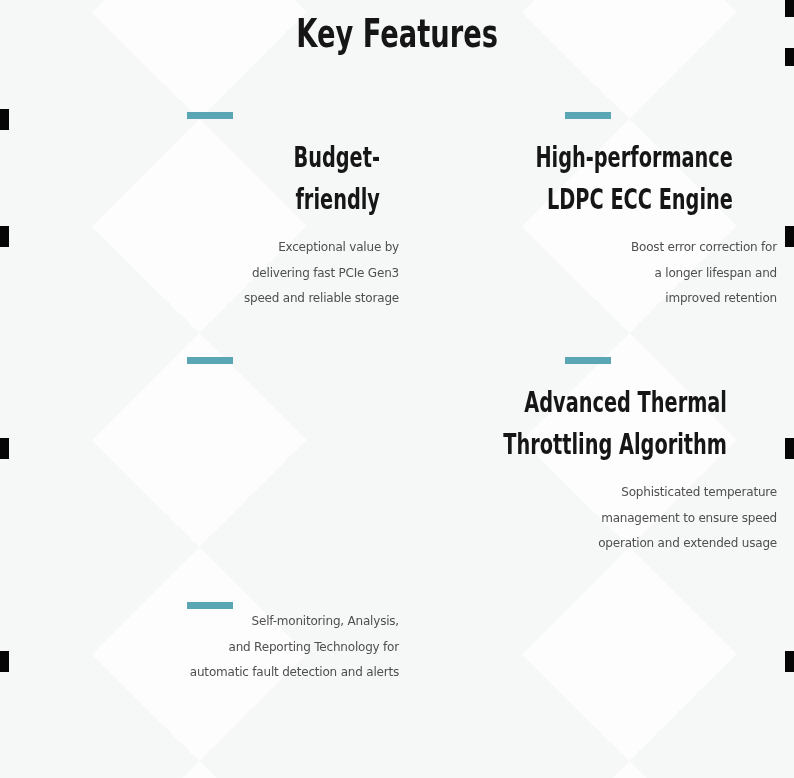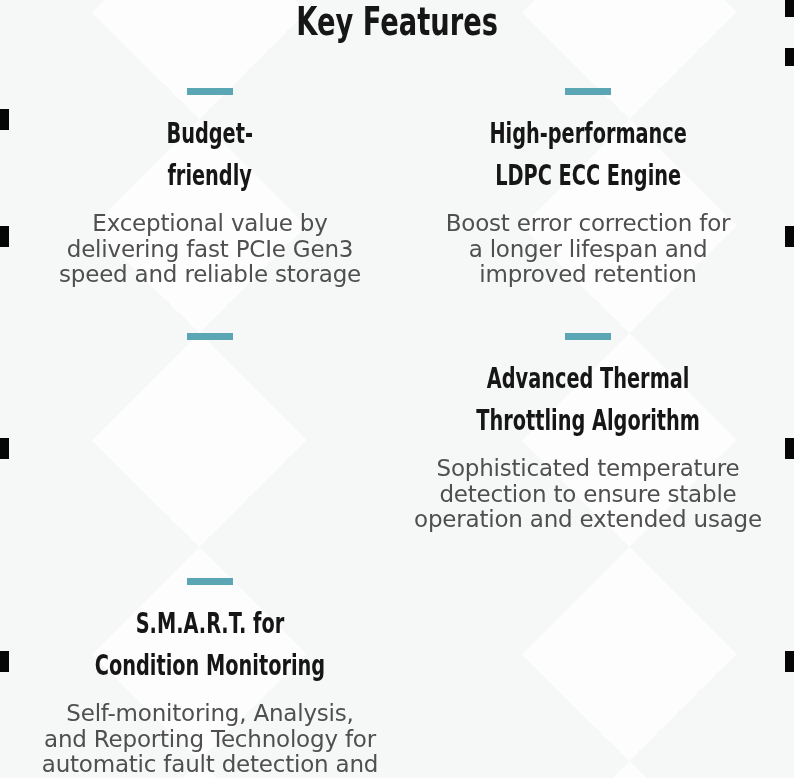--- a/index.html
+++ b/index.html
@@ -24,21 +24,21 @@
         var(--pattern-color) 0deg 90deg,
         transparent 90deg 180deg,
         var(--pattern-color) 180deg 270deg,
         transparent 270deg 360deg);
     background-size: 430px 214px;
     background-position: -16px 12px;
   }
 
   .page-title {
     margin: 0;
-    padding: 0;
+    padding: 12px;
     width: 100%;
     text-align: center;
     font-size: 39px;
     line-height: 44px;
     font-weight: 800;
     color: var(--heading-color);
     white-space: nowrap;
   }
   .page-title .cond {
     display: inline-block;
@@ -49,21 +49,21 @@
   .features-grid {
     position: relative;
     width: 756px;
     margin: 44px 0 0 21px;
     display: grid;
     grid-template-columns: 1fr 1fr;
     grid-auto-rows: 200px;
     row-gap: 45px;
   }
 
-  .feature-card { text-align: center; }
+  .feature-card { text-align: right; }
 
   .accent-bar {
     width: 46px;
     height: 7px;
     margin: 0 auto;
     background: var(--accent-color);
   }
 
   .feature-title {
     margin: 18px 0 14px 0;
@@ -75,21 +75,21 @@
   }
   .feature-title .cond {
     display: inline-block;
     transform: scaleX(0.69);
     transform-origin: 50% 50%;
     white-space: pre-line;
   }
 
   .feature-desc {
     margin: 0;
-    font-size: 23px;
+    font-size: 12px;
     line-height: 25.5px;
     color: var(--body-text-color);
     white-space: pre-line;
     letter-spacing: -0.2px;
   }
 
   .edge-mark {
     position: absolute;
     width: 9px;
     background: var(--edge-mark-color);
@@ -125,28 +125,26 @@
 
   <section class="feature-card">
     <div class="accent-bar"></div>
   </section>
 
   <section class="feature-card">
     <div class="accent-bar"></div>
     <h2 class="feature-title"><span class="cond">Advanced Thermal
 Throttling Algorithm</span></h2>
     <p class="feature-desc">Sophisticated temperature
-detection to ensure stable
+management to ensure speed
 operation and extended usage</p>
   </section>
 
   <section class="feature-card">
     <div class="accent-bar"></div>
-    <h2 class="feature-title"><span class="cond">S.M.A.R.T. for
-Condition Monitoring</span></h2>
     <p class="feature-desc">Self-monitoring, Analysis,
 and Reporting Technology for
 automatic fault detection and alerts</p>
   </section>
 
 </div>
 
 <div class="edge-mark left" style="top:109px; height:21px;"></div>
 <div class="edge-mark left" style="top:226px; height:21px;"></div>
 <div class="edge-mark left" style="top:438px; height:21px;"></div>

